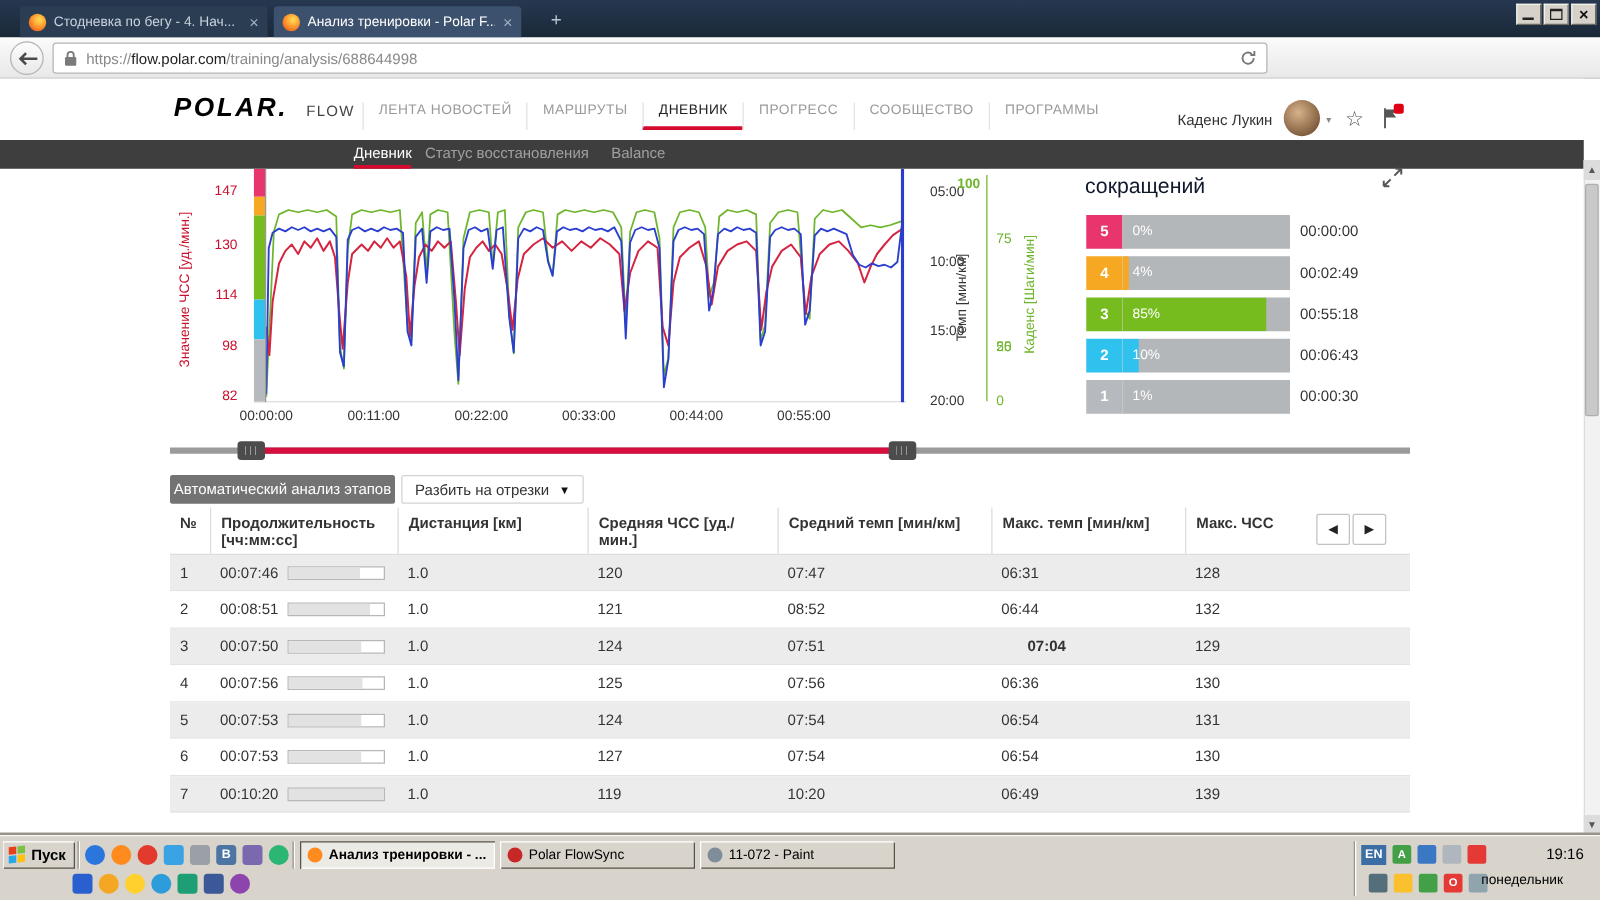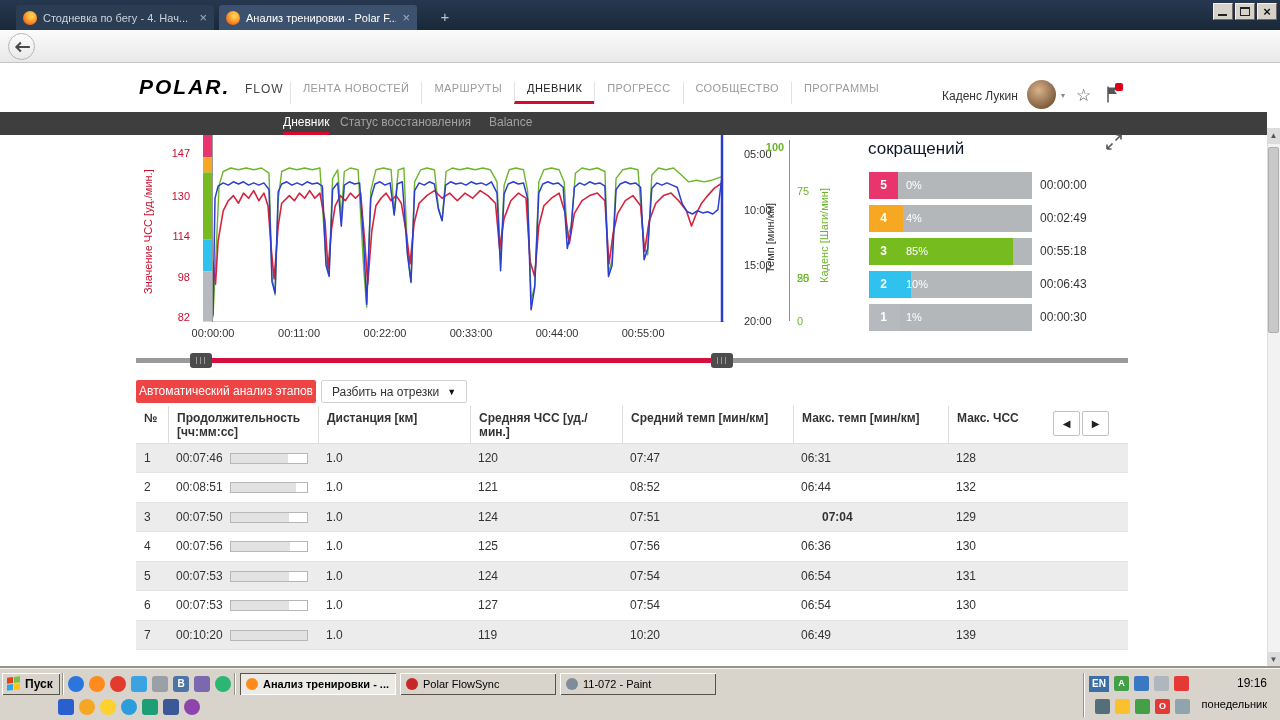--- a/index.html
+++ b/index.html
@@ -70,21 +70,21 @@
 .zpct{position:absolute;left:8px;top:0;line-height:27px;color:#fff;font-size:11px}
 .ztime{position:absolute;left:171px;top:0;line-height:27px;font-size:12px;color:#333}
 
 
 #slider-track{position:absolute;left:136px;top:358px;width:992px;height:5px;background:#9b9b9b}
 #slider-red{position:absolute;left:201px;top:358px;width:521px;height:5px;background:#d5103f}
 .slider-handle{position:absolute;top:353px;width:22px;height:15px;background:#4c4c4c;border-radius:3px}
 .slider-handle::before{content:"";position:absolute;left:6px;top:4px;width:10px;height:7px;background:repeating-linear-gradient(90deg,#999 0 1px,transparent 1px 4px)}
 
 
-#auto-lap-btn{position:absolute;left:136px;top:380px;width:180px;height:23px;background:#ef4444;border-radius:2px;color:#fff;font-size:12px;text-align:center;line-height:23px}
+#auto-lap-btn{position:absolute;left:136px;top:380px;width:180px;height:23px;background:#737373;border-radius:2px;color:#fff;font-size:12px;text-align:center;line-height:23px}
 #split-btn{position:absolute;left:321px;top:380px;height:23px;padding:0 10px;border:1px solid #d2d2d2;background:#fff;font-size:12px;color:#333;border-radius:2px;display:flex;align-items:center;gap:8px}
 #split-caret{font-size:9px;color:#111}
 .thcell{position:absolute;top:406px;height:37px;padding:5px 4px 0 8px;font-size:12px;font-weight:bold;color:#333;line-height:14px;background:#fff}
 #thead-line{position:absolute;left:136px;top:443px;width:992px;height:1px;background:#ddd}
 .pagebtn{position:absolute;top:411px;width:27px;height:25px;border:1px solid #c2c2c2;border-radius:2px;background:#fff;font-size:10px;color:#222;text-align:center;line-height:24px}
 .trow{position:absolute;left:136px;width:992px;height:29.5px;background:#ececec;border-bottom:1px solid #e3e3e3}
 .trow.alt{background:#fff}
 .tcell{position:absolute;top:0;line-height:29.5px;font-size:12px;color:#333;white-space:nowrap}
 .lapbar{position:absolute;left:94px;top:9px;width:78px;height:11px;background:#fff;border:1px solid #b7b7b7}
 .lapfill{height:100%;background:#e2e2e2}
@@ -101,21 +101,21 @@
 .flag-sq{width:6px;height:6px}
 .v-sep{position:absolute;top:4px;width:2px;height:22px;border-left:1px solid #98948a;border-right:1px solid #fff}
 .task-btn{position:absolute;top:4px;width:156px;height:22px;display:flex;align-items:center;gap:5px;padding:0 6px;font-size:11px;color:#000;background:#d8d4cb;box-shadow:inset 1px 1px 0 #fff,inset -1px -1px 0 #57534a;white-space:nowrap;overflow:hidden}
 .task-btn.active{background:#eceae4;box-shadow:inset 1px 1px 0 #57534a,inset -1px -1px 0 #fff;font-weight:bold}
 .task-ic{width:12px;height:12px;border-radius:50%;flex:0 0 auto}
 .qlicon{position:absolute;width:16px;height:16px;border-radius:3px;color:#fff;font-size:10px;font-weight:bold;text-align:center;line-height:16px}
 .tray-ic{position:absolute;width:15px;height:15px;border-radius:2px;color:#fff;font-size:9px;font-weight:bold;text-align:center;line-height:15px}
 #tray-sep{position:absolute;left:1083px;top:4px;width:2px;height:44px;border-left:1px solid #98948a;border-right:1px solid #fff}
 #lang-ind{position:absolute;left:1089px;top:7px;width:20px;height:16px;background:#3a6ea5;color:#fff;font-size:10px;font-weight:bold;text-align:center;line-height:16px}
 #tb-clock{position:absolute;left:1203px;top:7px;width:72px;font-size:12px;color:#000;text-align:right;padding-right:8px}
-#tb-day{position:absolute;left:1185px;top:29px;width:90px;font-size:11px;color:#000;text-align:right;padding-right:8px}
+#tb-day{position:absolute;left:1185px;top:29px;width:90px;font-size:11px;color:#000;padding-right:8px}
 </style>
 </head>
 <body>
 
 <div id="screen">
 
   <div id="titlebar">
     <div id="tabs">
         <div class="tab" style="left: 16px;">
           <div class="favicon"></div>
@@ -140,20 +140,33 @@
           <div class="glyph-close">×</div>
         </div>
     </div>
   </div>
 
   <div id="navbar">
     <div id="back-btn">
       <svg class="tbi" width="16" height="14" viewBox="0 0 16 14">
           <path d="M15 7 H3 M7 3 L3 7 l4 4" stroke="#4a4a4a" stroke-width="1.8" fill="none"></path>
         </svg>
+    </div>
+    <div id="url-bar">
+      <svg width="11" height="13" viewBox="0 0 11 13">
+          <rect x="1" y="5.5" width="9" height="7" rx="1" fill="#7a7a7a"></rect>
+          <path d="M3 5.5 V4 a2.5 2.5 0 0 1 5 0 v1.5" stroke="#7a7a7a" fill="none" stroke-width="1.5"></path>
+        </svg>
+      <span id="url-text"><span class="u-dim">https://</span><span class="u-dom">flow.polar.com</span><span class="u-path">/training/analysis/688644998</span></span>
+      <span id="reload">
+        <svg width="13" height="13" viewBox="0 0 13 13">
+            <path d="M11 6.5 a4.5 4.5 0 1 1 -1.6 -3.4" stroke="#777" fill="none" stroke-width="1.5"></path>
+            <path d="M11.5 0.8 v3.2 h-3.2" fill="none" stroke="#777" stroke-width="1.5"></path>
+          </svg>
+      </span>
     </div>
     <div id="tb-icons">
       <svg class="tbi" viewBox="0 0 18 18">
           <path d="M9 2 l2.1 4.3 4.7 0.6 -3.4 3.3 0.8 4.7 -4.2 -2.2 -4.2 2.2 0.8 -4.7 -3.4 -3.3 4.7 -0.6 z" fill="none" stroke="#5a5f63" stroke-width="1.3"></path>
         </svg>
       <svg class="tbi" viewBox="0 0 18 18">
           <rect x="4" y="3" width="10" height="13" fill="none" stroke="#5a5f63" stroke-width="1.3"></rect>
           <path d="M6 6 h6 M6 9 h6 M6 12 h4" stroke="#5a5f63" stroke-width="1.2"></path>
         </svg>
       <svg class="tbi" viewBox="0 0 18 18">

